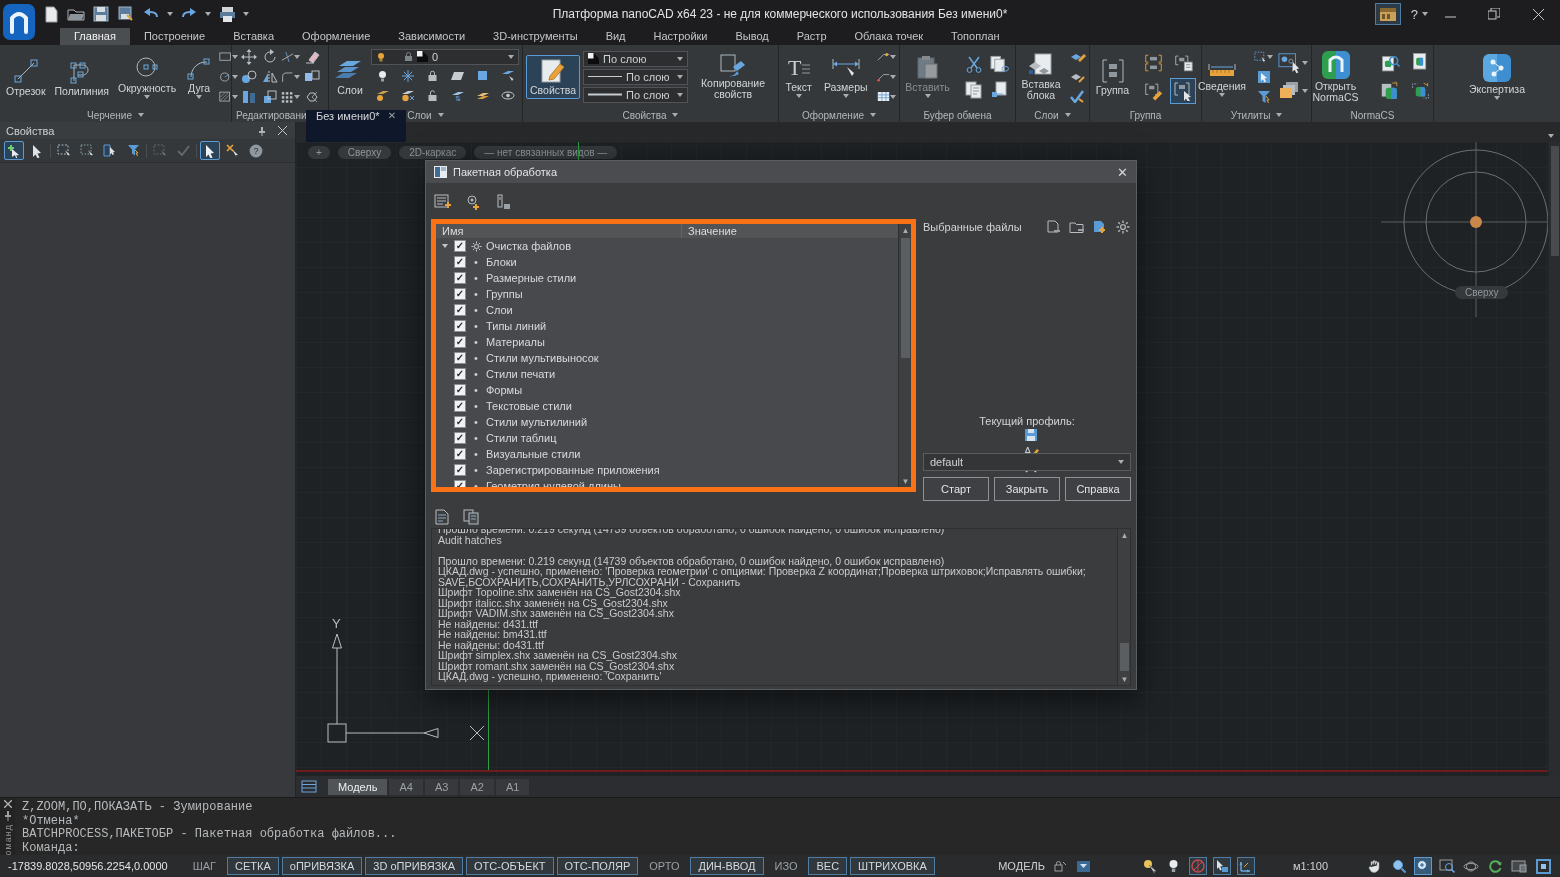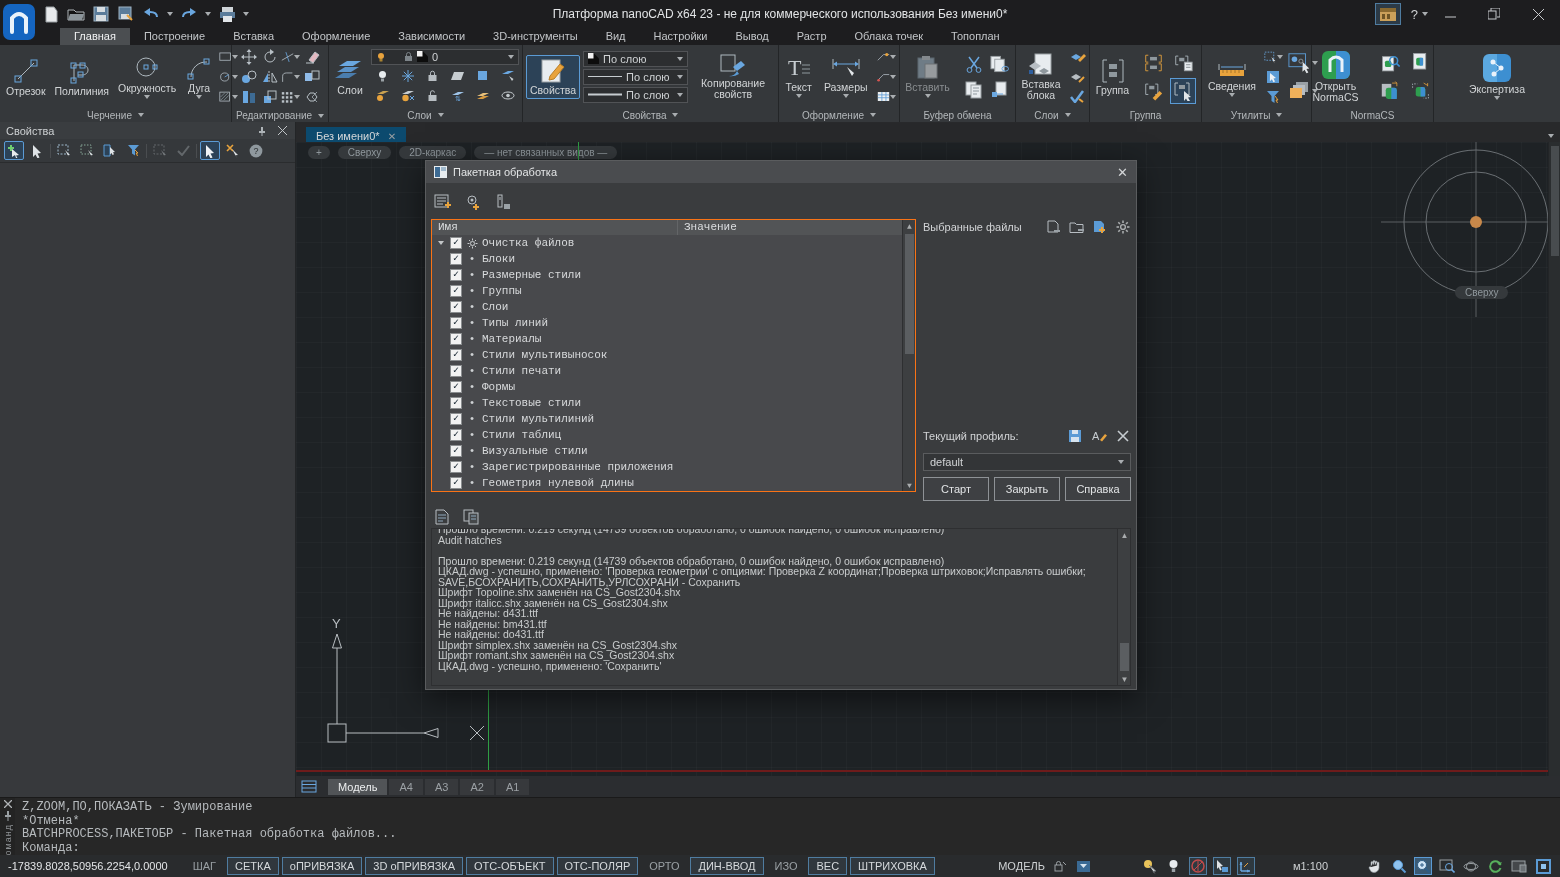--- a/index.html
+++ b/index.html
@@ -44,21 +44,21 @@
   .palette-head { height:17px; display:flex; align-items:center; padding:0 6px; color:#cdd0d2; background:#3a3d40; }
   .palette-head .ic { width:14px; height:14px; margin-left:6px; }
   .palette-head .spring { flex:1; }
   .palette-tools { height:24px; display:flex; align-items:center; gap:3px; padding:0 4px; background:#35383b; border-bottom:1px solid #2a2c2e; }
   .ptool { width:20px; height:19px; display:flex; align-items:center; justify-content:center; border-radius:2px; cursor:pointer; }
   .ptool.on { background:#2c4257; border:1px solid #5b9bd5; }
   .psep { width:1px; height:14px; background:#4a4d50; }
 
   
   .doctabs { position:absolute; left:296px; top:122px; width:1264px; height:20px; background:#28292b; display:flex; align-items:flex-end; }
-  .doctab { height:15px; background:#0c4a6e; color:#d4d7d9; display:flex; align-items:flex-end; gap:8px; padding:0 10px; margin-left:10px; }
+  .doctab { height:32px; background:#0f172a; color:#d4d7d9; display:flex; align-items:flex-start; gap:8px; padding:0 10px; margin-left:10px; }
   .doctab .x { color:#9ba0a3; font-size:10px; cursor:pointer; }
   .doctabs .endcaret { margin-left:auto; margin-right:6px; margin-bottom:4px; }
 
   
   .canvas { position:absolute; left:296px; top:142px; width:1252px; height:634px; background:#1e2225; overflow:hidden;
     background-image:linear-gradient(rgba(255,255,255,0.025) 1px, transparent 1px), linear-gradient(90deg, rgba(255,255,255,0.025) 1px, transparent 1px);
     background-size:25px 25px; }
   .vp-pills { position:absolute; left:12px; top:4px; display:flex; gap:8px; align-items:center; }
   .pill { background:#35393c; color:#8f979c; border-radius:8px; padding:1px 10px; font-size:10px; cursor:pointer; }
   .pill.plus { padding:1px 8px; }
@@ -76,42 +76,42 @@
   .sheetbar .ic { width:18px; height:14px; margin-right:8px; }
   .sheet-tab { padding:2px 10px; background:#37393c; color:#9ba0a4; cursor:pointer; }
   .sheet-tab.active { background:#515457; color:#eceeef; }
 
   
   .dlg { position:absolute; left:425px; top:160px; width:712px; height:530px; background:#3a3c3e; border:1px solid #5a5c5e; box-shadow:0 8px 30px rgba(0,0,0,0.55); z-index:20; }
   .dlg-title { height:22px; background:#4a4c4f; display:flex; align-items:center; padding:0 8px; gap:6px; color:#e3e5e6; }
   .dlg-title .x { margin-left:auto; color:#d4d6d8; font-size:13px; cursor:pointer; }
   .dlg-tools { display:flex; align-items:center; gap:12px; padding:10px 8px 8px; }
   .dlg-tools .ic { width:18px; height:18px; cursor:pointer; }
-  .tree-wrap { position:absolute; left:5px; top:58px; width:485px; height:273px; background:#48494c; border:1px solid #f97316; display:flex;font-family:Liberation Mono, monospace; }
+  .tree-wrap { position:absolute; left:5px; top:58px; width:485px; height:273px; background:#48494c; border:5px solid #f97316; display:flex; }
   .tree-main { flex:1; display:flex; flex-direction:column; overflow:hidden; }
   .tree-head { height:16px; background:#525456; display:flex; color:#dcdee0; }
   .th-name { width:245px; padding:1px 6px; }
   .th-val { flex:1; padding:1px 6px; border-left:1px solid #636567; }
   .tree-row { height:16px; display:flex; align-items:center; gap:4px; padding-left:6px; color:#d8dadc; }
   .expander { width:8px; height:8px; visibility:hidden; display:flex; align-items:center; }
   .expander.show { visibility:visible; }
   .tri-d { width:0; height:0; border-left:3px solid transparent; border-right:3px solid transparent; border-top:4px solid #c2c5c7; }
   .cb { width:12px; height:12px; background:#f2f2f2; border:1px solid #8b8e90; color:#22303c; font-size:10px; font-weight:bold; display:flex; align-items:center; justify-content:center; line-height:10px; cursor:pointer; }
   .gearw { width:12px; display:none; }
   .gearw.show { display:flex; }
   .bullet { width:12px; text-align:center; color:#cfd2d4; }
   .sbar { width:13px; background:#3d3f41; border-left:1px solid #2e2f31; position:relative; }
   .sbar .arr { position:absolute; left:0; width:13px; height:12px; display:flex; align-items:center; justify-content:center; color:#a9acae; font-size:8px; }
   .sbar .arr.up { top:0; } .sbar .arr.dn { bottom:0; }
   .sbar .thumb { position:absolute; left:2px; width:9px; background:#5b5e61; }
   .files-head { position:absolute; left:497px; top:58px; width:208px; display:flex; align-items:center; color:#d2d4d6; }
   .files-head .ic { width:16px; height:16px; margin-left:7px; cursor:pointer; }
   .files-head .spring { flex:1; }
   .files-box { position:absolute; left:497px; top:76px; width:208px; height:189px; background:#404244; border:1px solid #5e6062; padding:4px 6px; color:#d8dadc; }
-  .profile-row { position:absolute; left:497px; top:267px; width:208px; display:flex; align-items:center; color:#d2d4d6; }
+  .profile-row { position:absolute; left:497px; top:254px; width:208px; display:flex; align-items:center; color:#d2d4d6;flex-direction:column; }
   .profile-row .ic { width:16px; height:16px; margin-left:8px; cursor:pointer; }
   .profile-row .spring { flex:1; }
   .profile-dd { position:absolute; left:497px; top:292px; width:208px; height:18px; background:#333537; border:1px solid #5a5c5e; display:flex; align-items:center; padding:0 6px; color:#d2d4d6; cursor:pointer; }
   .profile-dd .caret { margin-left:auto; }
   .dlg-btns { position:absolute; left:497px; top:316px; width:208px; display:flex; gap:5px; }
   .dbtn { flex:1; height:24px; background:#3e4043; border:1px solid #8e9296; color:#e2e4e6; display:flex; align-items:center; justify-content:center; cursor:pointer; }
   .log-tools { position:absolute; left:8px; top:347px; display:flex; gap:12px; }
   .log-tools .ic { width:17px; height:17px; cursor:pointer; }
   .log-wrap { position:absolute; left:5px; top:367px; width:700px; height:158px; background:#3a3c3e; border:1px solid #2e2f31; display:flex; }
   .log-body { flex:1; overflow:hidden; padding:0 6px; color:#c9cccd; }
@@ -744,21 +744,21 @@
             </svg>
           </span>
       </div>
     </div>
     <div class="rpanel-foot">
         <span>Группа</span>
       </div>
   </div>
 
   <div class="rpanel" style="width:110px">
-    <div class="rpanel-body" style="justify-content:space-between; gap:5px">
+    <div class="rpanel-body" style="justify-content:flex-end; gap:5px">
       <div class="bigbtn">
         <svg width="30" height="24" viewBox="0 0 30 24">
             <path d="M2 8 v6 M28 8 v6" stroke="#aeb8bf"></path>
             <path d="M4 11 h22" stroke="#6aa7e0"></path>
             <rect x="3" y="14" width="24" height="6" fill="#e8a33d"></rect>
             <path d="M6 14 v3 M10 14 v3 M14 14 v3 M18 14 v3 M22 14 v3" stroke="#a9762a"></path>
           </svg>
         <span>Сведения</span>
         <span class="caret"></span>
       </div>
@@ -1350,20 +1350,21 @@
       <div class="log-inner">
 
       <div class="log-line">Прошло времени: 0.219 секунд (14739 объектов обработано, 0 ошибок найдено, 0 ошибок исправлено)</div>
           <div class="log-line">Audit hatches</div>
           <div class="log-line"></div>
           <div class="log-line">Прошло времени: 0.219 секунд (14739 объектов обработано, 0 ошибок найдено, 0 ошибок исправлено)</div>
           <div class="log-line">ЦКАД.dwg - успешно, применено: 'Проверка геометрии' с опциями: Проверка Z координат;Проверка штриховок;Исправлять ошибки;</div>
           <div class="log-line">SAVE,БСОХРАНИТЬ,СОХРАНИТЬ,УРЛСОХРАНИ - Сохранить</div>
           <div class="log-line">Шрифт Topoline.shx заменён на CS_Gost2304.shx</div>
           <div class="log-line">Шрифт italicc.shx заменён на CS_Gost2304.shx</div>
+          <div class="log-line">Шрифт VADIM.shx заменён на CS_Gost2304.shx</div>
           <div class="log-line">Не найдены: d431.ttf</div>
           <div class="log-line">Не найдены: bm431.ttf</div>
           <div class="log-line">Не найдены: do431.ttf</div>
           <div class="log-line">Шрифт simplex.shx заменён на CS_Gost2304.shx</div>
           <div class="log-line">Шрифт romant.shx заменён на CS_Gost2304.shx</div>
           <div class="log-line">ЦКАД.dwg - успешно, применено: 'Сохранить'</div>
         </div>
     </div>
     <div class="sbar">
       <span class="arr up">▲</span>

